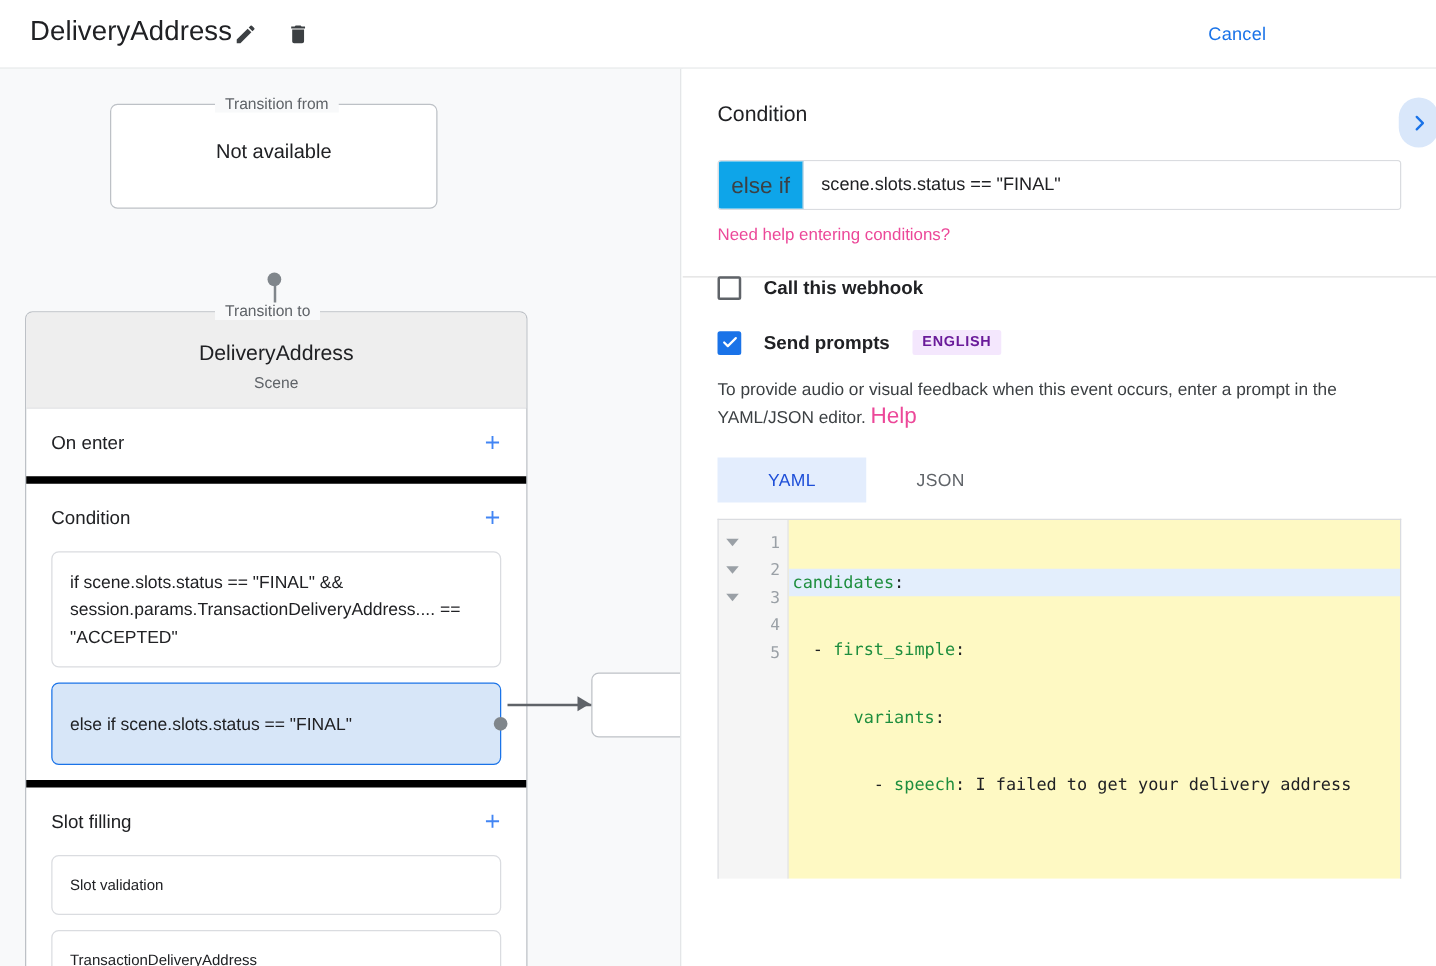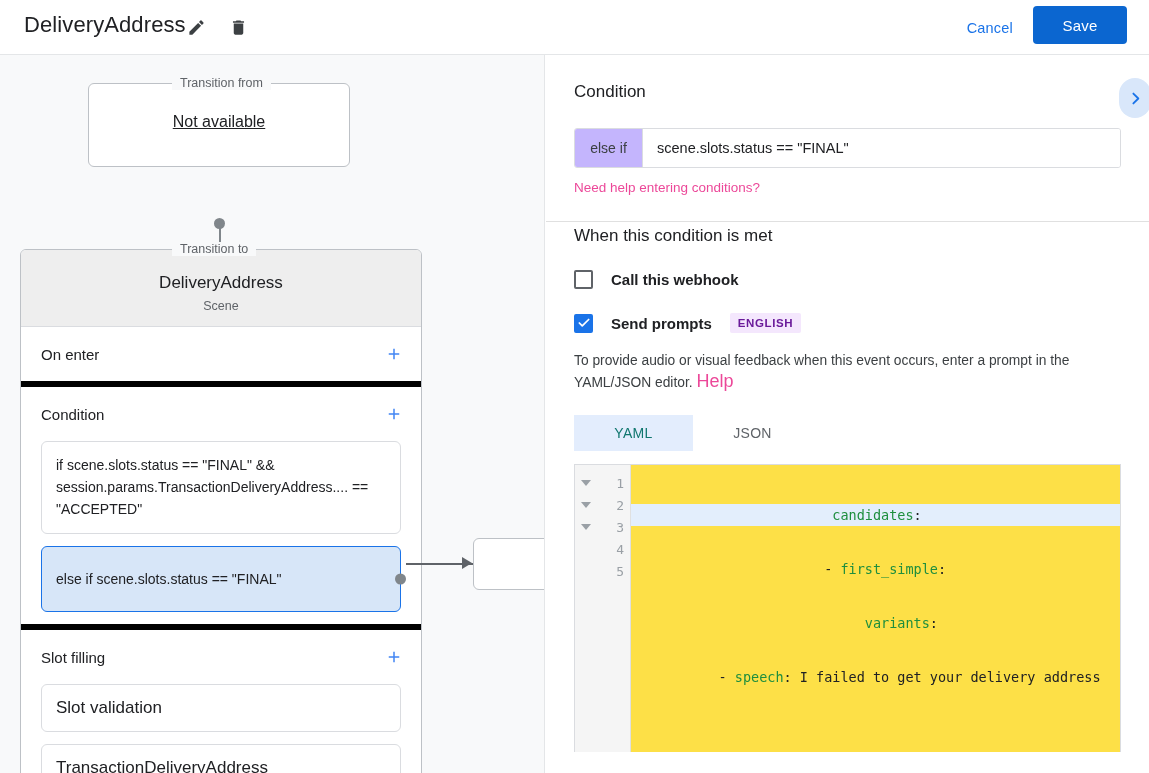--- a/index.html
+++ b/index.html
@@ -102,21 +102,20 @@
     color: #5f6368;
     white-space: nowrap;
   }
   .node-from .legend-label { left: 83px; }
   .node-from-text {
     position: absolute;
     left: 0; right: 0; top: 29px;
     text-align: center;
     font-size: 16px;
     color: #202124;
-    text-decoration: underline;
   }
 
   .connector-dot {
     position: absolute;
     left: 214px; top: 163px;
     width: 11px; height: 11px;
     background: #80868b;
     border-radius: 50%;
   }
   .connector-line-v {
@@ -215,21 +214,21 @@
   }
   .slot-card {
     margin: 0 20px 12px 20px;
     background: #ffffff;
     border: 1px solid #dadce0;
     border-radius: 6px;
     height: 48px;
     display: flex;
     align-items: center;
     padding: 0 14px;
-    font-size: 17px;
+    font-size: 12px;
     box-sizing: border-box;
     cursor: pointer;
   }
 
   .edge-line {
     position: absolute;
     left: 406px; top: 508px;
     width: 70px; height: 1.5px;
     background: #5f6368;
   }
@@ -278,26 +277,26 @@
     margin-top: 26px;
     display: flex;
     border: 1px solid #dadce0;
     border-radius: 3px;
     height: 40px;
     box-sizing: border-box;
     overflow: hidden;
   }
   .cond-prefix {
     width: 67px;
-    background: #c4b5fd;
+    background: #0ea5e9;
     border-right: 1px solid #dadce0;
     display: flex;
     align-items: center;
     justify-content: center;
-    font-size: 14px;
+    font-size: 18px;
     color: #3c4043;
     flex: none;
   }
   .cond-input {
     flex: 1;
     border: none;
     outline: none;
     padding: 0 14px;
     font-size: 14.5px;
     color: #202124;
@@ -381,21 +380,21 @@
     display: flex;
     align-items: center;
     justify-content: center;
     font-size: 14px;
     color: #5f6368;
     letter-spacing: .3px;
     cursor: pointer;
   }
   .tab.active {
     background: #e3edfd;
-    color: #0f766e;
+    color: #1d4ed8;
   }
 
   .editor {
     margin-top: 13px;
     margin-right: 0;
     border: 1px solid #dadce0;
     border-bottom: none;
     height: 288px;
     display: flex;
     box-sizing: border-box;
@@ -426,24 +425,23 @@
     left: 6px;
     width: 0; height: 0;
     border-left: 5px solid transparent;
     border-right: 5px solid transparent;
     border-top: 6px solid #9aa0a6;
     cursor: pointer;
   }
   .ed-code {
     flex: 1;
     padding-top: 7px;
-    background: #fde047;
+    background: #fef9c3;
     overflow: hidden;
     white-space: pre;
-    text-align: center;
   }
   .code-row {
     height: 22px;
     line-height: 22px;
     padding-left: 3px;
   }
   .code-row.hl { background: #e3eefc; }
   .k { color: #1e8e3e; }
   .p { color: #202124; }
   .v { color: #202124; }
@@ -460,21 +458,20 @@
     </svg>
   </div>
 
   <div class="icon-btn delete">
     <svg width="19" height="19" viewBox="0 0 24 24" fill="#3c4043">
       <path d="M6 19c0 1.1.9 2 2 2h8c1.1 0 2-.9 2-2V7H6v12zM19 4h-3.5l-1-1h-5l-1 1H5v2h14V4z"></path>
     </svg>
   </div>
 
   <button class="cancel-btn">Cancel</button>
-  <button class="save-btn">Save</button>
 </div>
 
 <div class="canvas">
 
   <div class="node-from">
     <span class="legend-label">Transition from</span>
     <div class="node-from-text">Not available</div>
   </div>
 
   <div class="connector-dot"></div>
@@ -550,21 +547,20 @@
       <div class="cond-prefix">else if</div>
       <input class="cond-input" type="text" value="scene.slots.status == &quot;FINAL&quot;" style="">
     </div>
 
     <a class="link">Need help entering conditions?</a>
   </div>
 
   <div class="panel-divider"></div>
 
   <div class="panel-section">
-    <div class="when-h">When this condition is met</div>
 
     <div class="check-row">
       <span class="checkbox"></span>
       <span class="check-label">Call this webhook</span>
     </div>
 
     <div class="check-row">
       <span class="checkbox checked">
         <svg width="14" height="14" viewBox="0 0 24 24" fill="none" stroke="#ffffff" stroke-width="3" stroke-linecap="round" stroke-linejoin="round">
           <polyline points="20 6 9 17 4 12"></polyline>

